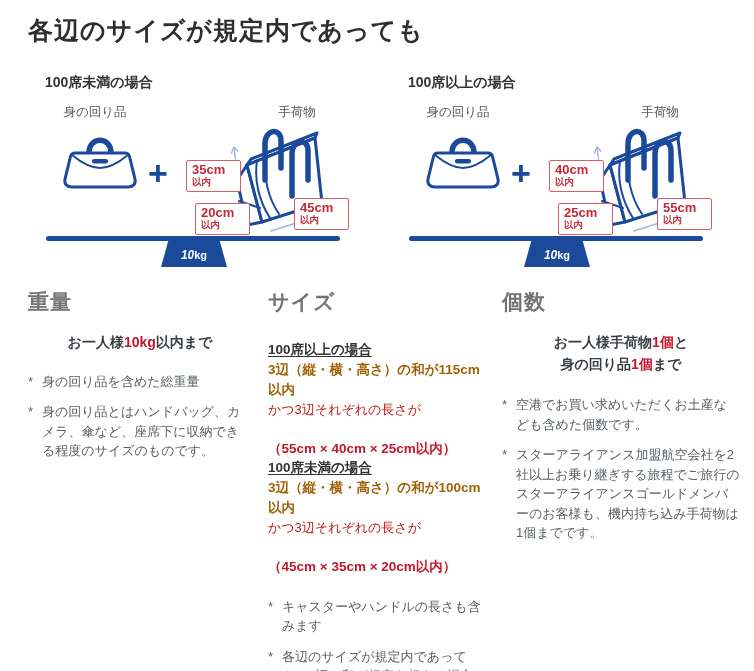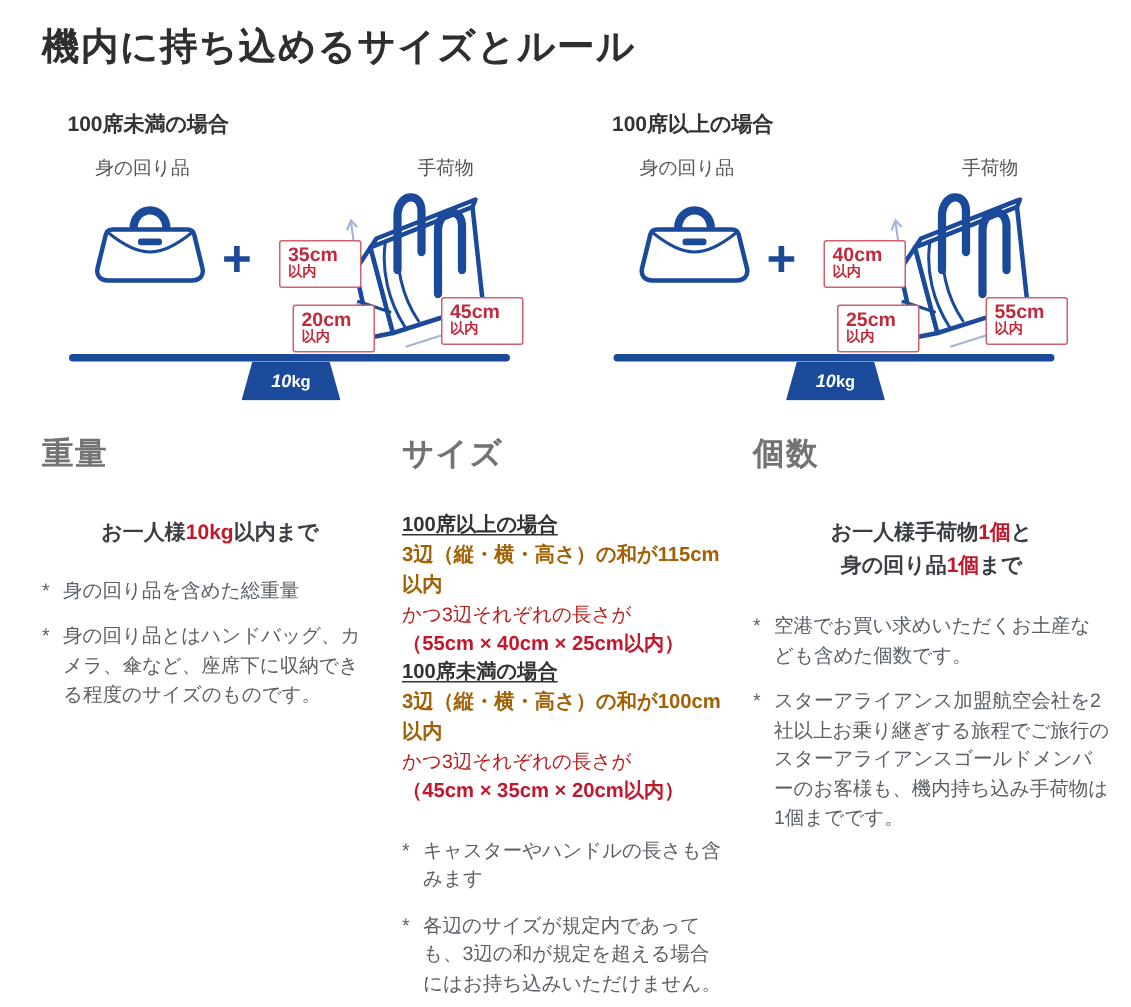--- a/index.html
+++ b/index.html
@@ -64,51 +64,51 @@
   .pedestal .w-val  { font-size:12px; font-weight:bold;font-style:italic; }
   .pedestal .w-unit { font-size:11px; font-weight:bold; }
 
   
   .col { position:absolute; top:288px; }
   .col-weight { left:28px;  width:224px; }
   .col-size   { left:268px; width:218px; }
   .col-count  { left:502px; width:238px; }
   .col h2 { font-size:21px; font-weight:bold; color:#737373; letter-spacing:1px; }
   .lead {
-    margin-top:28px; text-align:center;
+    margin-top:16px; text-align:center;
     font-size:14px; font-weight:bold; color:#3a3f45; line-height:1.55;
   }
   .em-red { color:#c2182e; font-weight:bold; }
   .notes { margin-top:18px; }
   .note { display:flex; font-size:13px; color:#5a6066; line-height:1.5; margin-bottom:11px; }
   .note .mark { flex:0 0 14px; font-size:13px; color:#5a6066; }
   .note .txt { flex:1; }
   .size-rules { margin-top:24px; font-size:13.5px; line-height:1.47; }
   .size-rules .subhead {
     font-weight:bold; color:#333;
     text-decoration:underline; text-underline-offset:2px;
   }
   .size-rules .rule { font-weight:bold; color:#a16207; }
   .size-rules .cond { font-size:13px; color:#b91c1c; }
-  .size-rules .limits { font-weight:bold; color:#c2182e; }
+  .size-rules .limits { font-weight:bold; color:#c2182e;margin-top:20px; }
   .col-size .notes { margin-top:20px; }
   .col-count .notes { margin-top:20px; }
 
   svg .outline { fill:#fff; stroke:#1b4a9b; stroke-width:3; stroke-linejoin:round; stroke-linecap:round; }
   svg .thin    { fill:none; stroke:#1b4a9b; stroke-width:2;   stroke-linejoin:round; stroke-linecap:round; }
   svg .strap   { fill:none; stroke:#1b4a9b; stroke-width:5.5; stroke-linecap:round; }
   svg .solid   { fill:#1b4a9b; stroke:none; }
   svg .measure { fill:none; stroke:#a3b4d6; stroke-width:1.4; stroke-linecap:round; }
 </style>
 </head>
 <body>
 
 <div class="page">
 
-  <h1 class="page-title">機内に持ち込めるサイズとルール</h1>
+  <h1 class="page-title">各辺のサイズが規定内であっても</h1>
 
   <div class="panel left">
     <div class="panel-caption">100席未満の場合</div>
     <div class="item-label personal">身の回り品</div>
     <div class="item-label baggage">手荷物</div>
 
     <div class="handbag-wrap">
       <svg viewBox="0 0 80 64" width="80" height="64">
         <path class="strap" d="M29,23 C29,6 51,6 51,23" stroke-width="5"></path>
         <path class="outline" d="M15,23 L65,23 C67.5,23 69,24.5 69.5,26.5 L75,49 C76,54 73,57 68,57 L12,57 C7,57 4,54 5,49 L10.5,26.5 C11,24.5 12.5,23 15,23 Z"></path>

